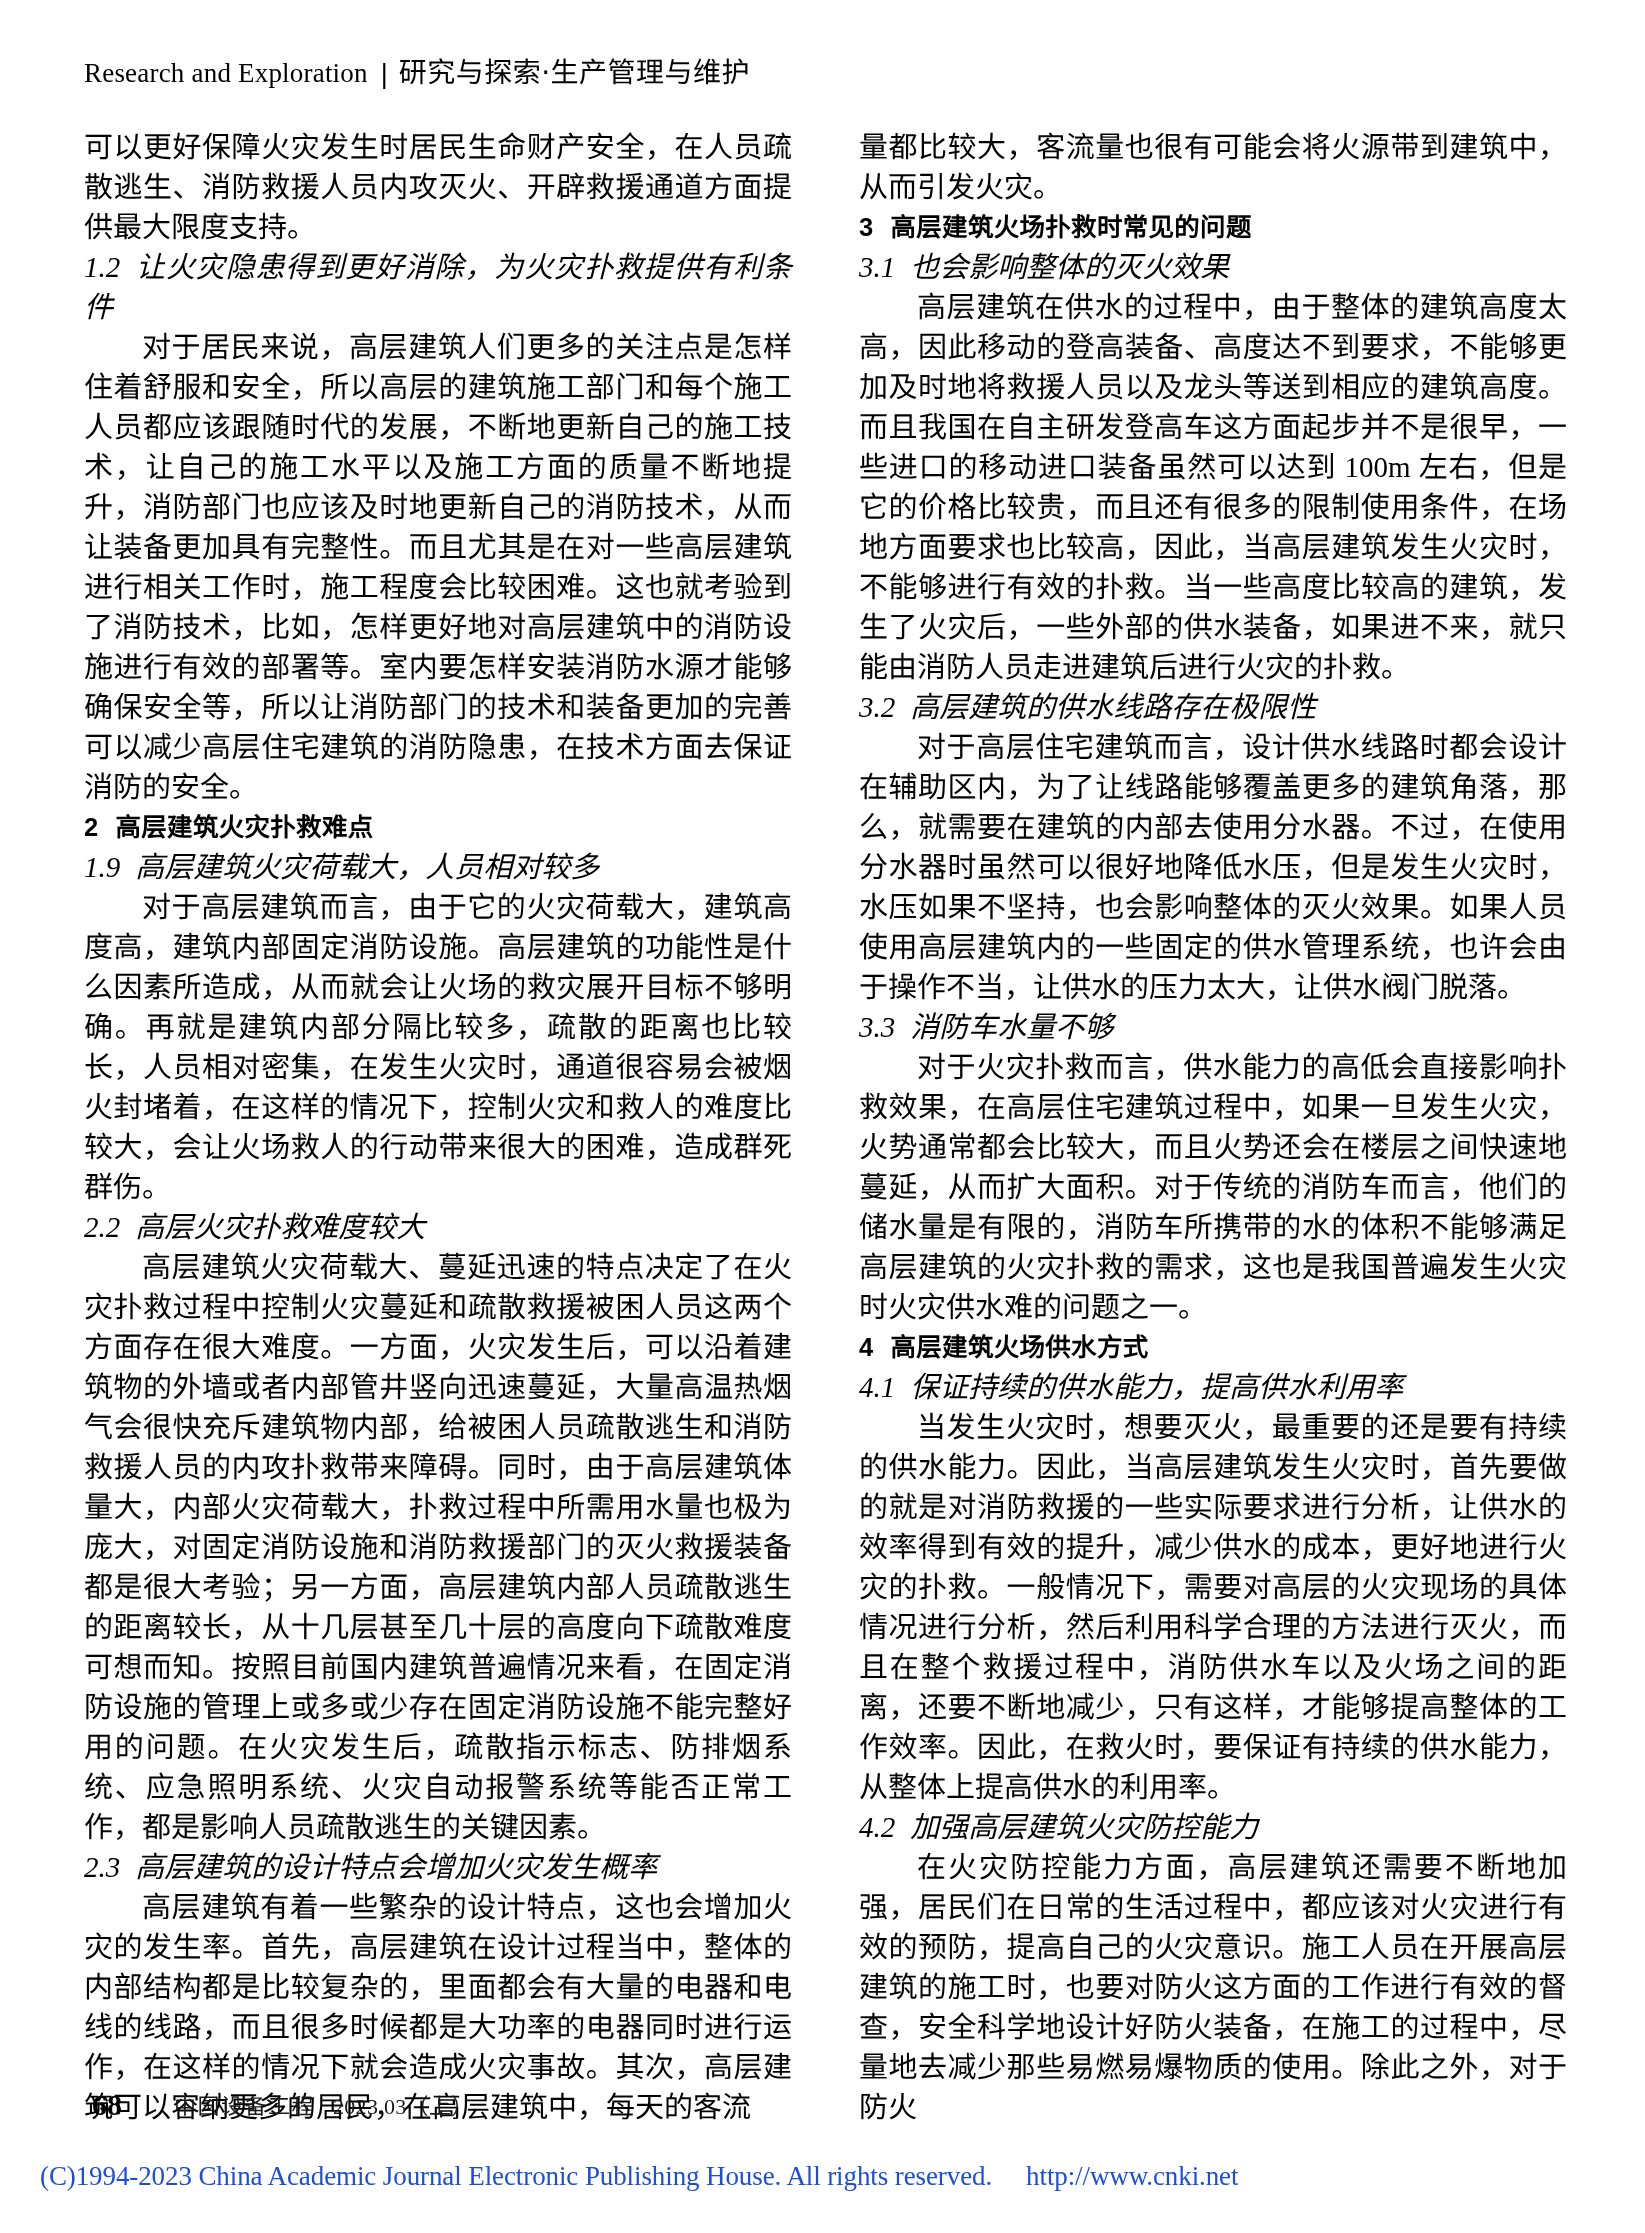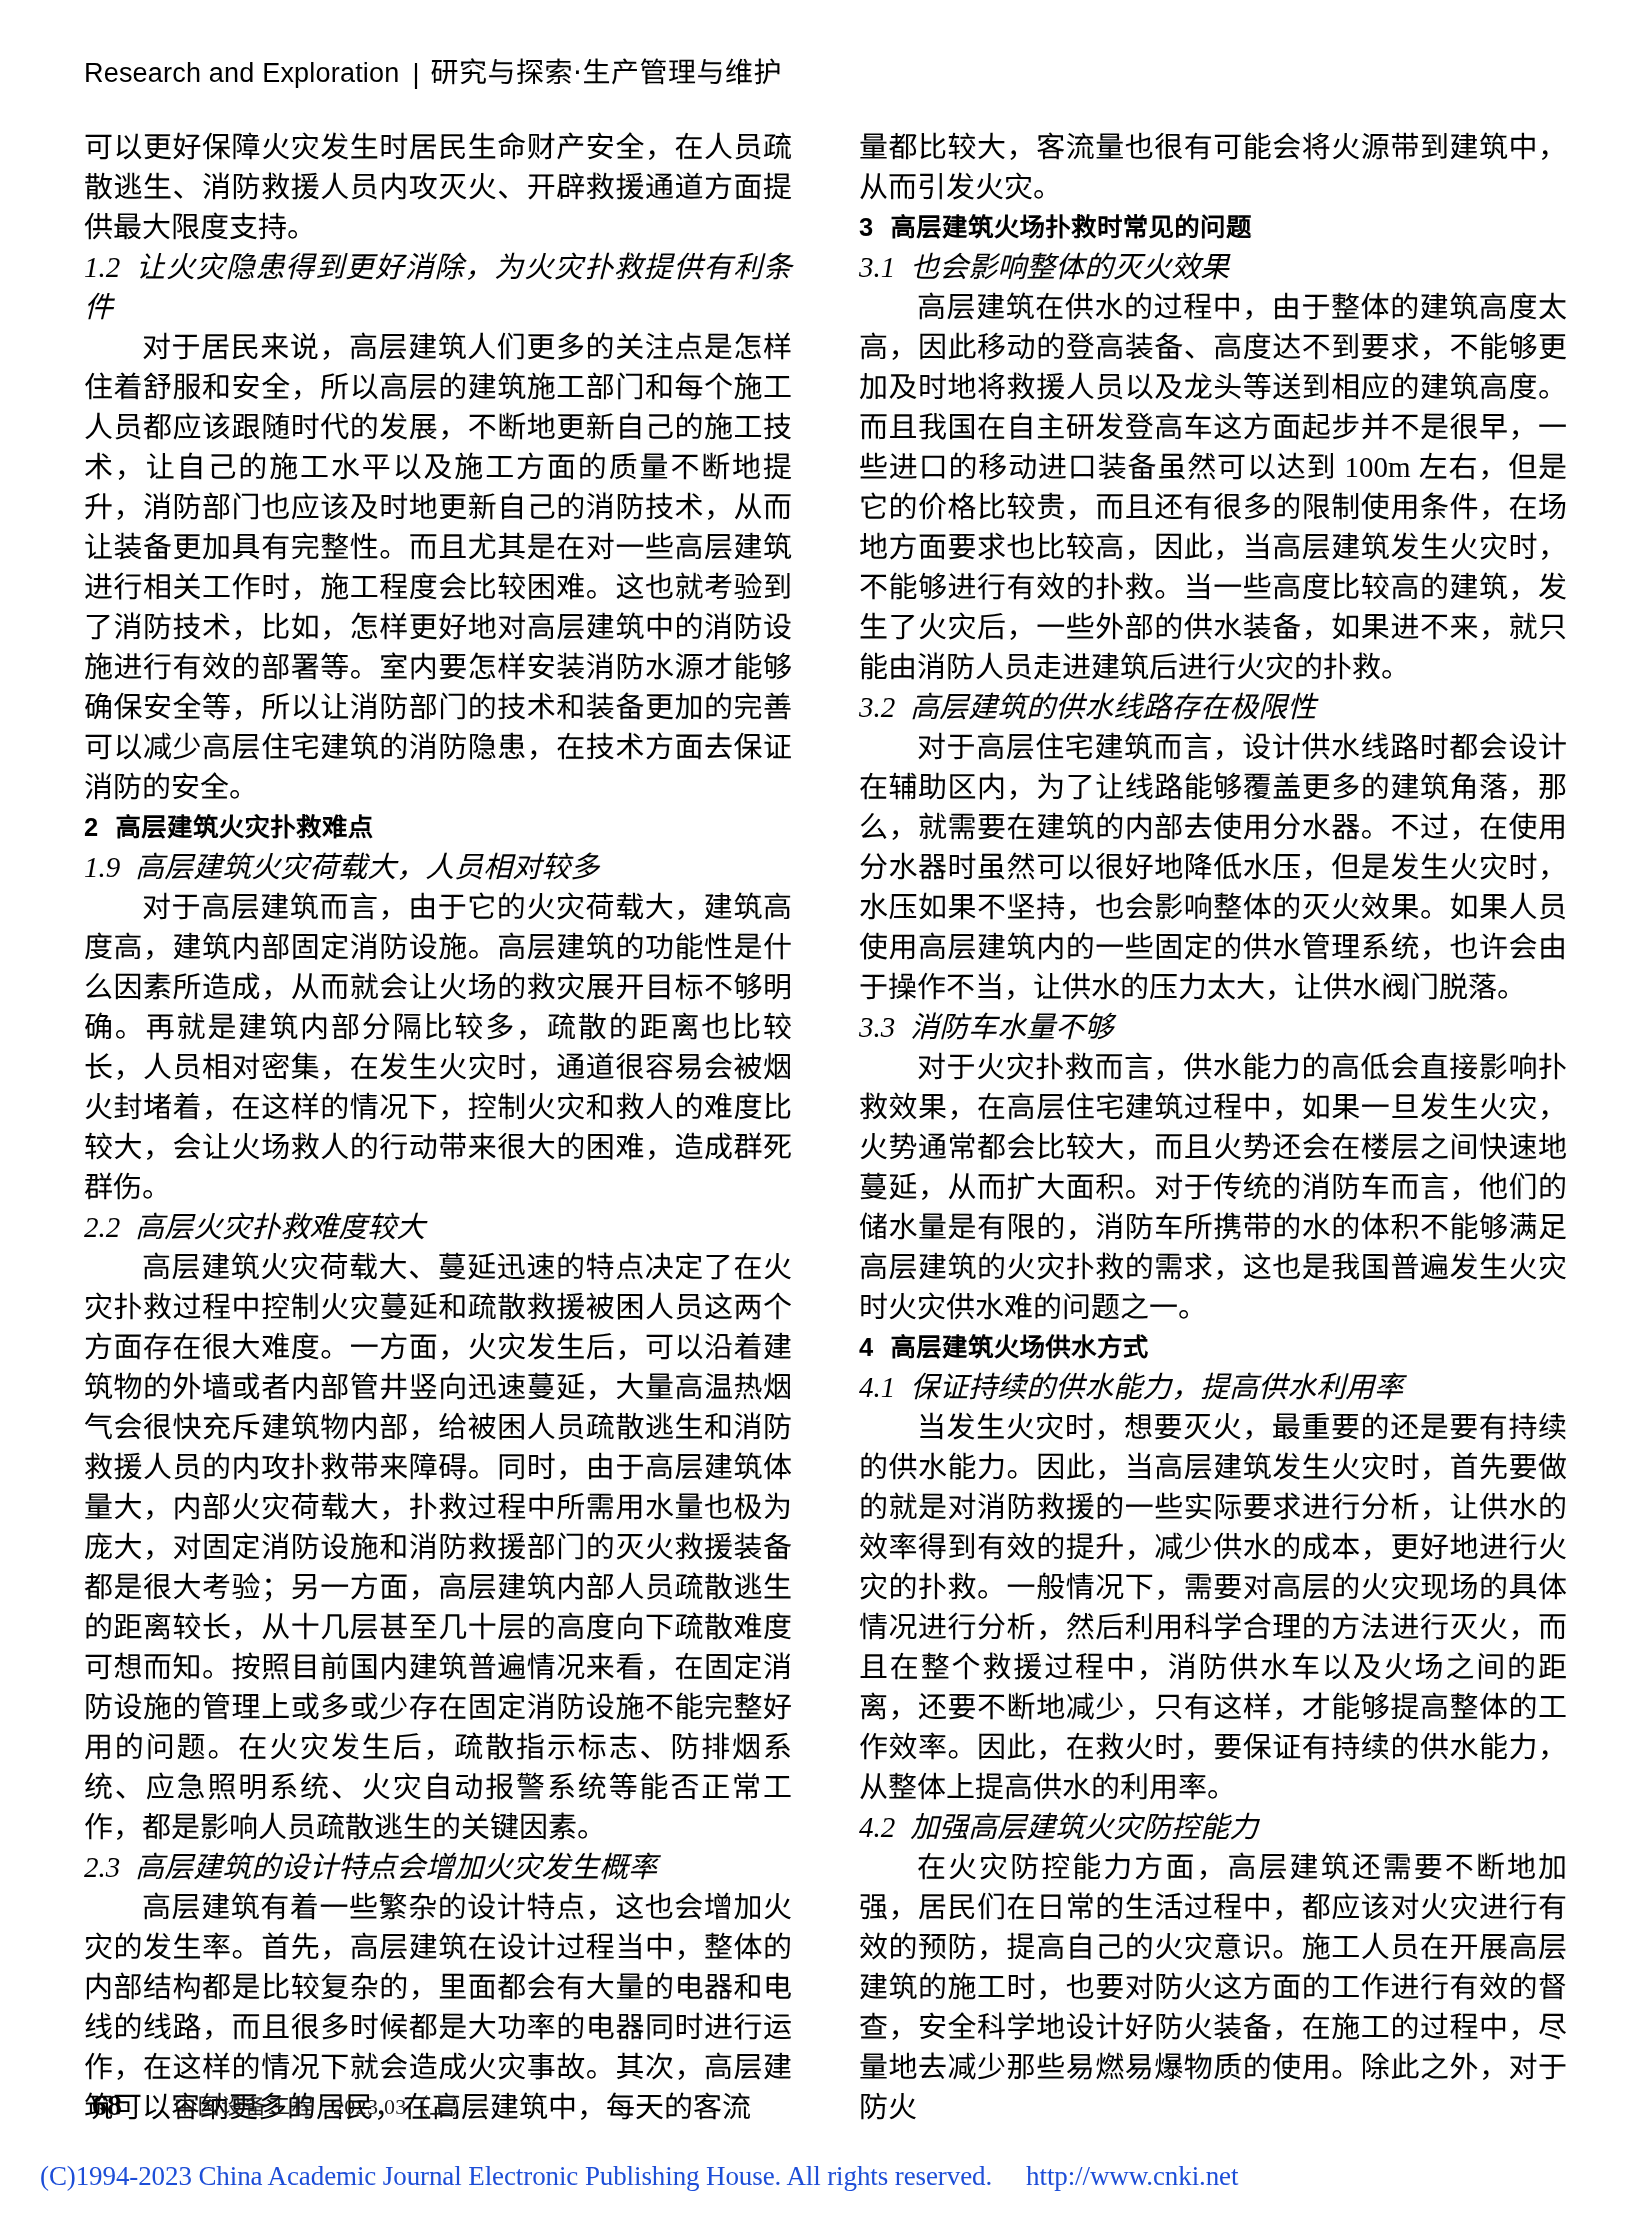--- a/index.html
+++ b/index.html
@@ -24,21 +24,21 @@
     position: absolute;
     left: 84px;
     top: 50px;
     width: 1483px;
     height: 44px;
     display: flex;
     align-items: baseline;
     white-space: nowrap;
   }
   .rh-en {
-    font-family: Liberation Sans, sans-serif;
+    font-family: Liberation Serif, serif;
     font-size: 27px;
     letter-spacing: 0.2px;
     color: #000;
   }
   .rh-bar {
     display: inline-block;
     margin: 0 11px 0 13px;
     font-family: "Liberation Sans", "DejaVu Sans", sans-serif;
     font-size: 27px;
     font-weight: 300;

